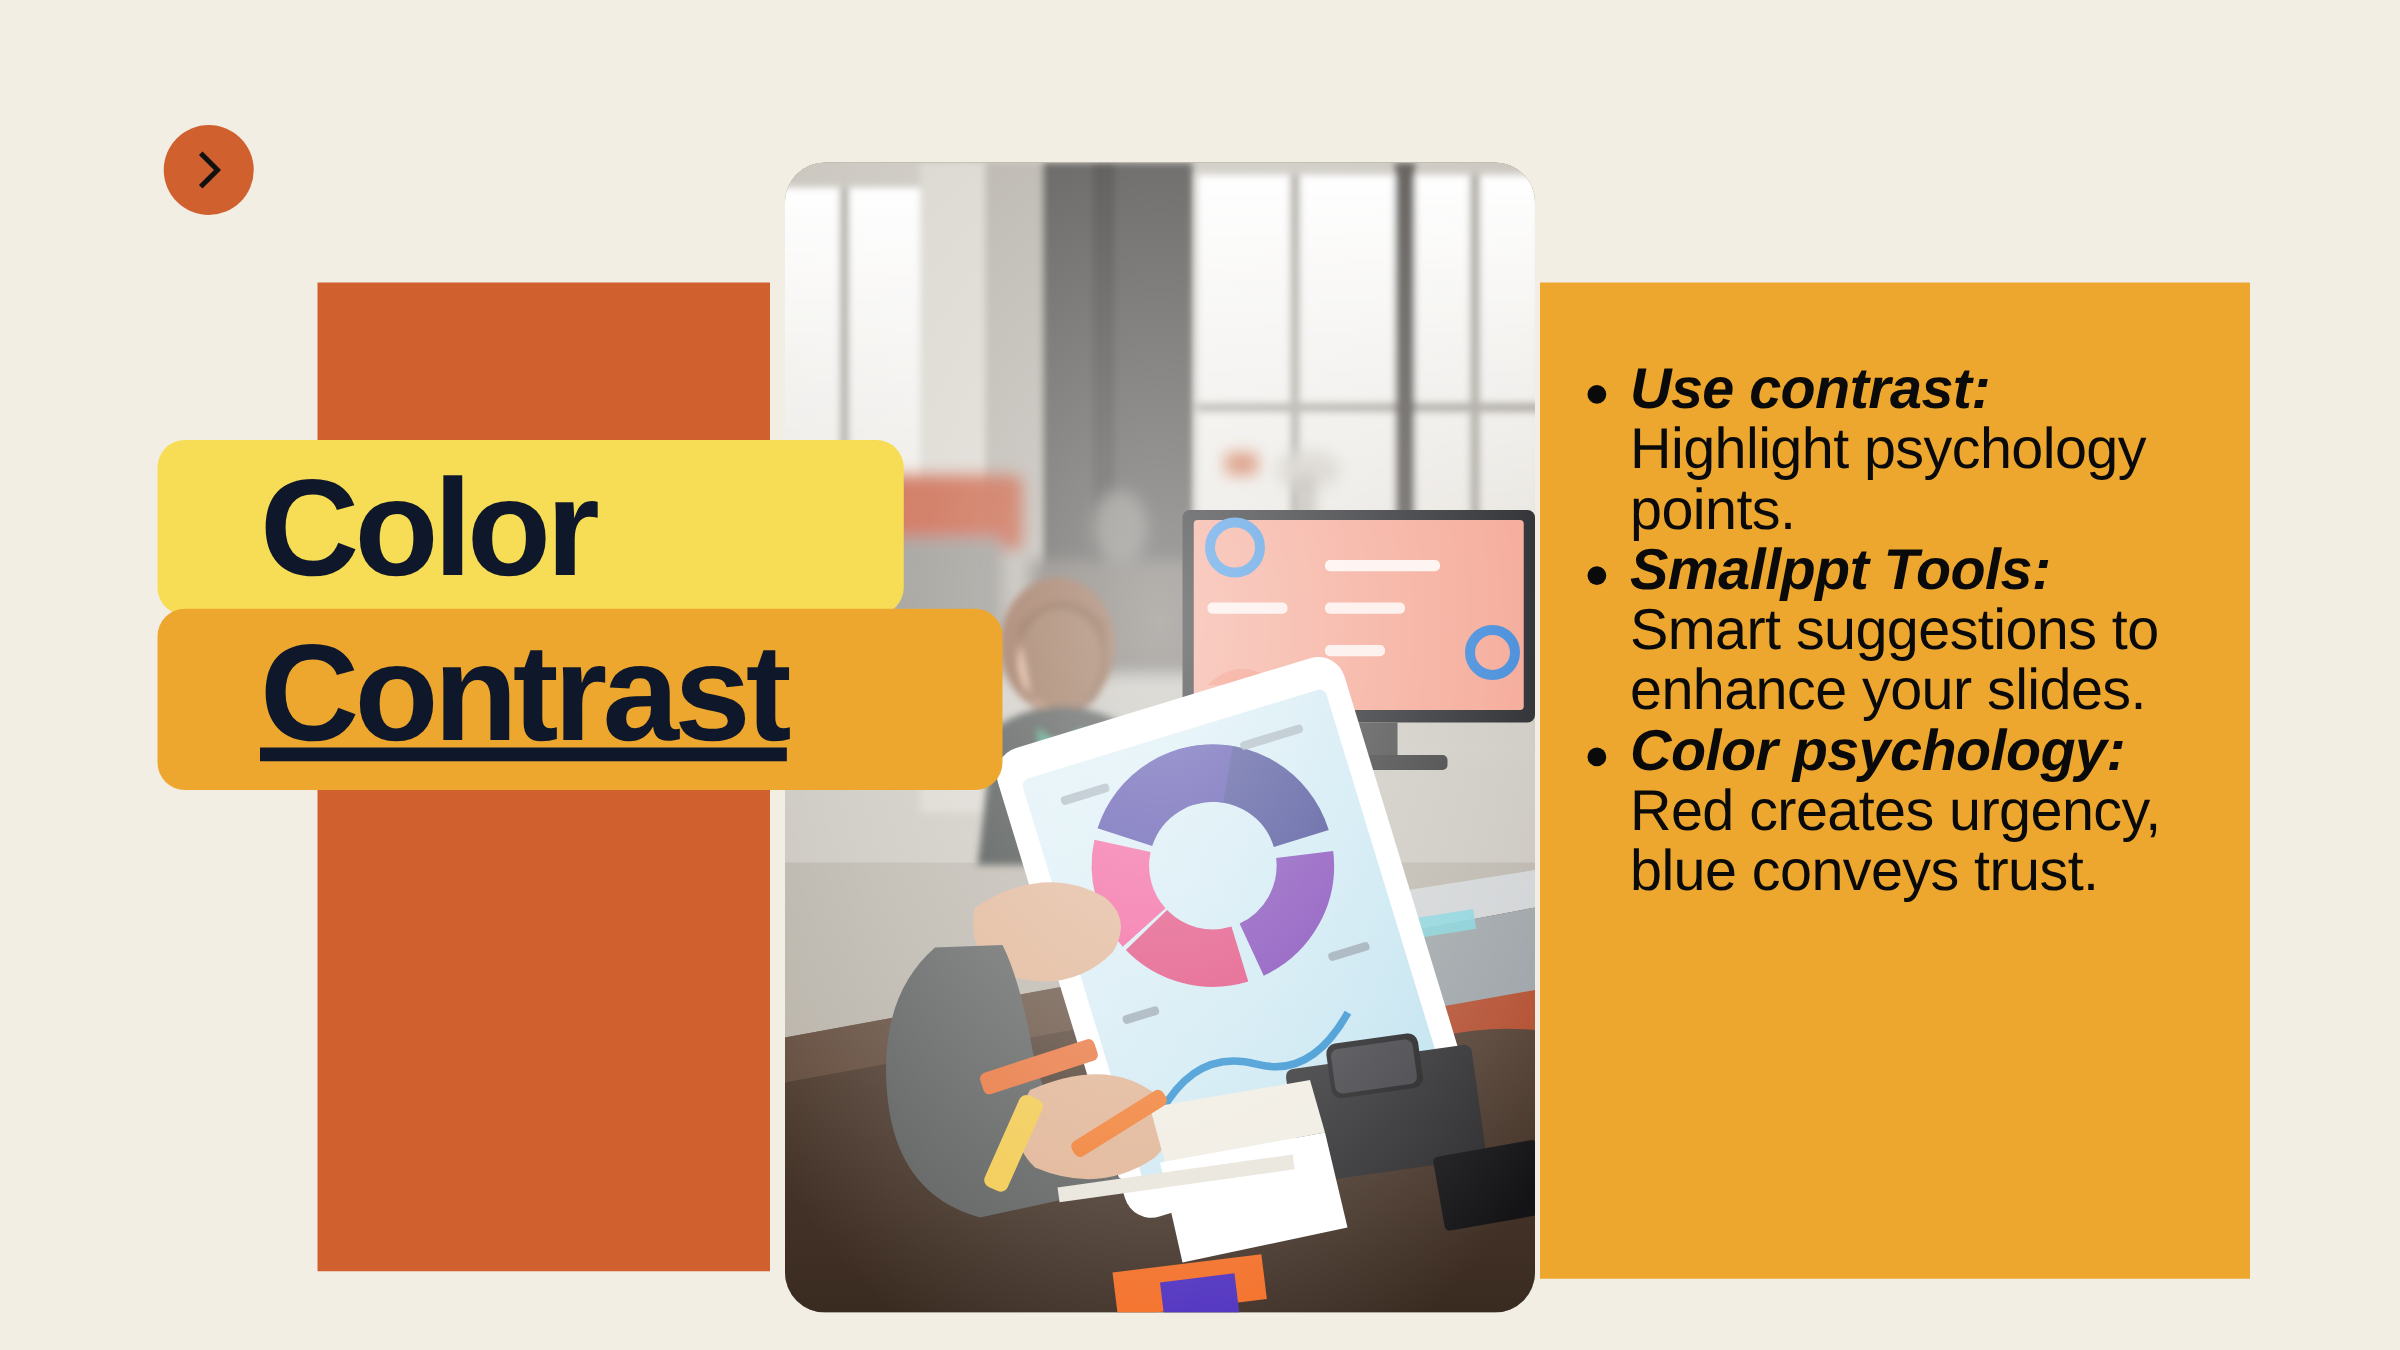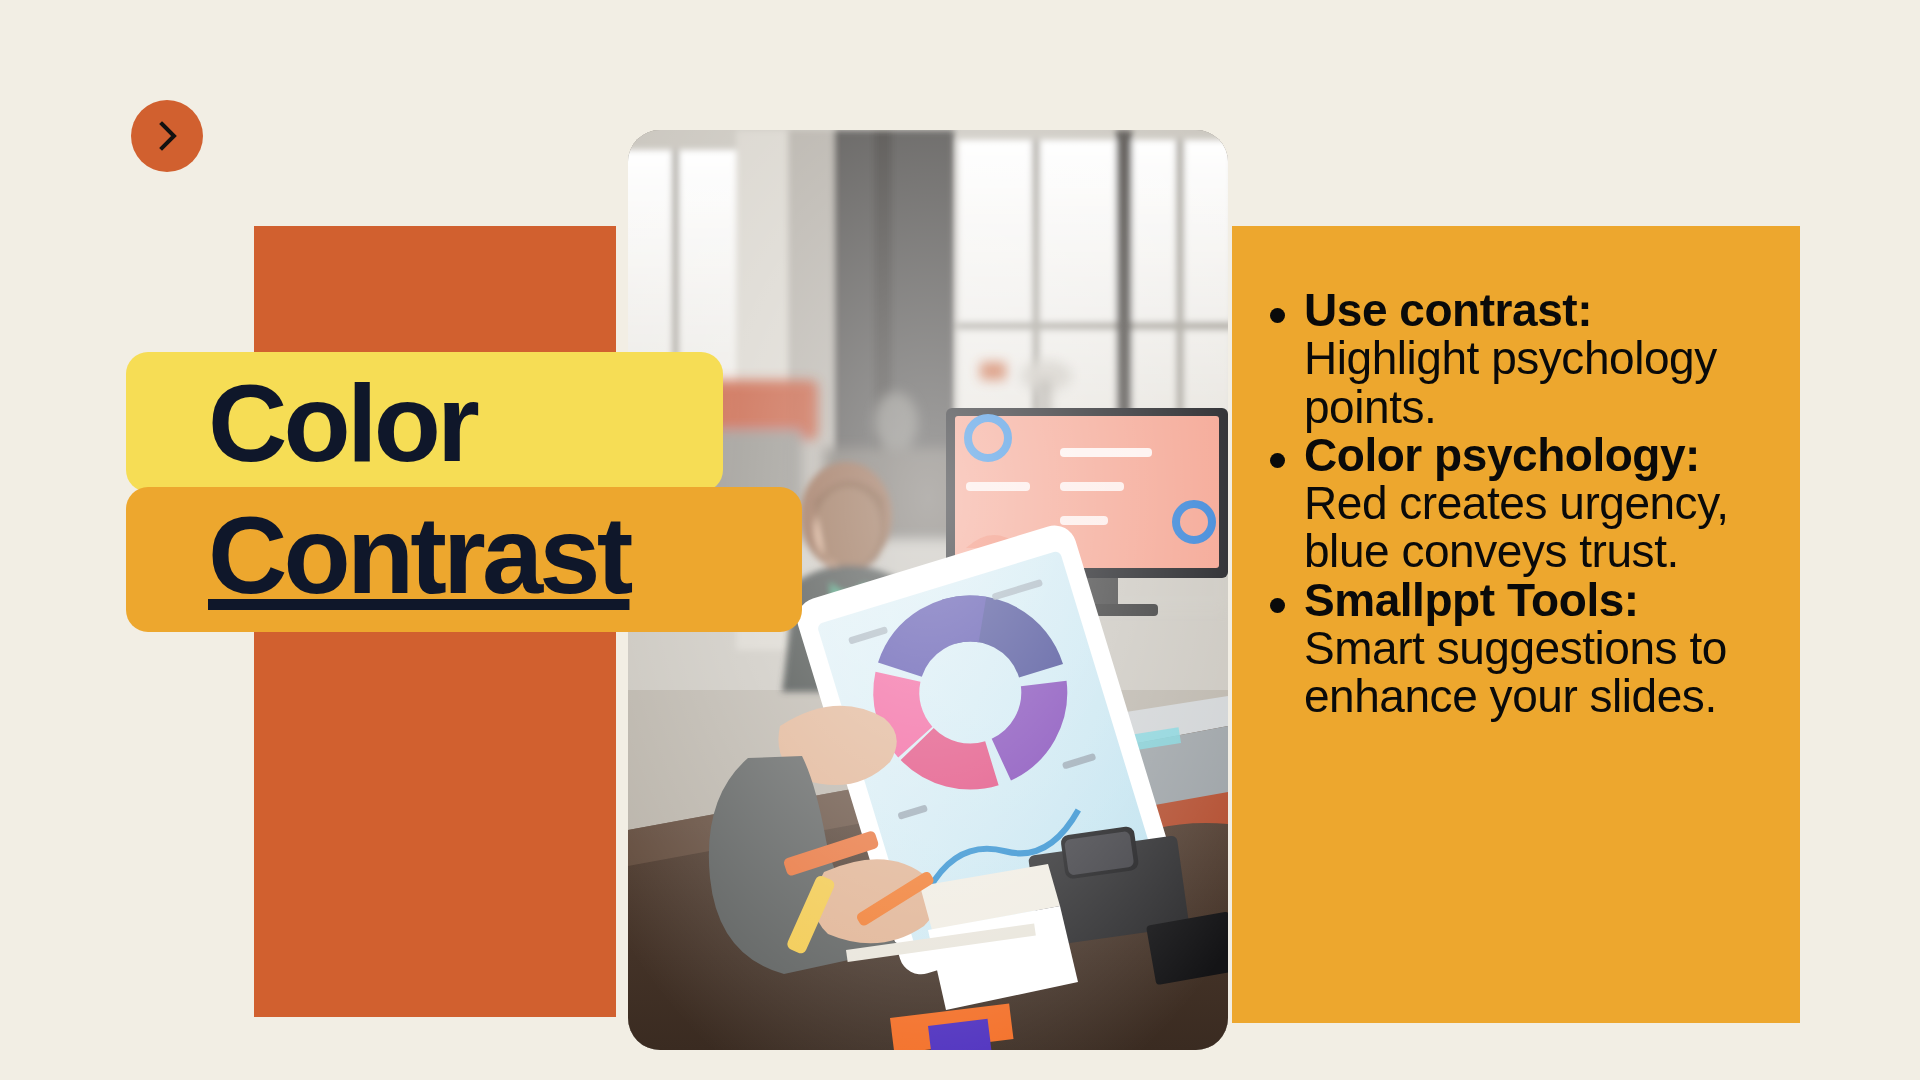--- a/index.html
+++ b/index.html
@@ -84,20 +84,21 @@
     position: absolute;
     left: 8px;
     top: 22px;
     width: 15px;
     height: 15px;
     border-radius: 50%;
     background: #0a0a0a;
   }
   .bullet-lead {
     font-weight: 700;
+    font-style: italic;
   }
   .bullet-rest {
     font-weight: 400;
   }
 
   
   .title-yellow {
     position: absolute;
     left: 126px;
     top: 352px;
@@ -283,24 +284,24 @@
       <rect x="0" y="0" width="600" height="920" fill="url(#blurSoft)"></rect>
     </svg>
   </div>
 
   <div class="panel-amber">
     <ul class="bullet-list">
       <li class="bullet-item">
         <span class="bullet-lead">Use contrast:</span><span class="bullet-rest"> Highlight psychology points.</span>
       </li>
       <li class="bullet-item">
-        <span class="bullet-lead">Color psychology:</span><span class="bullet-rest"> Red creates urgency, blue conveys trust.</span>
+        <span class="bullet-lead">Smallppt Tools:</span><span class="bullet-rest"> Smart suggestions to enhance your slides.</span>
       </li>
       <li class="bullet-item">
-        <span class="bullet-lead">Smallppt Tools:</span><span class="bullet-rest"> Smart suggestions to enhance your slides.</span>
+        <span class="bullet-lead">Color psychology:</span><span class="bullet-rest"> Red creates urgency, blue conveys trust.</span>
       </li>
     </ul>
   </div>
 
   <div class="title-yellow"></div>
   <div class="title-text title-text-1">Color</div>
   <div class="title-amber"></div>
   <div class="title-text title-text-2">Contrast</div>
 
 </div>

